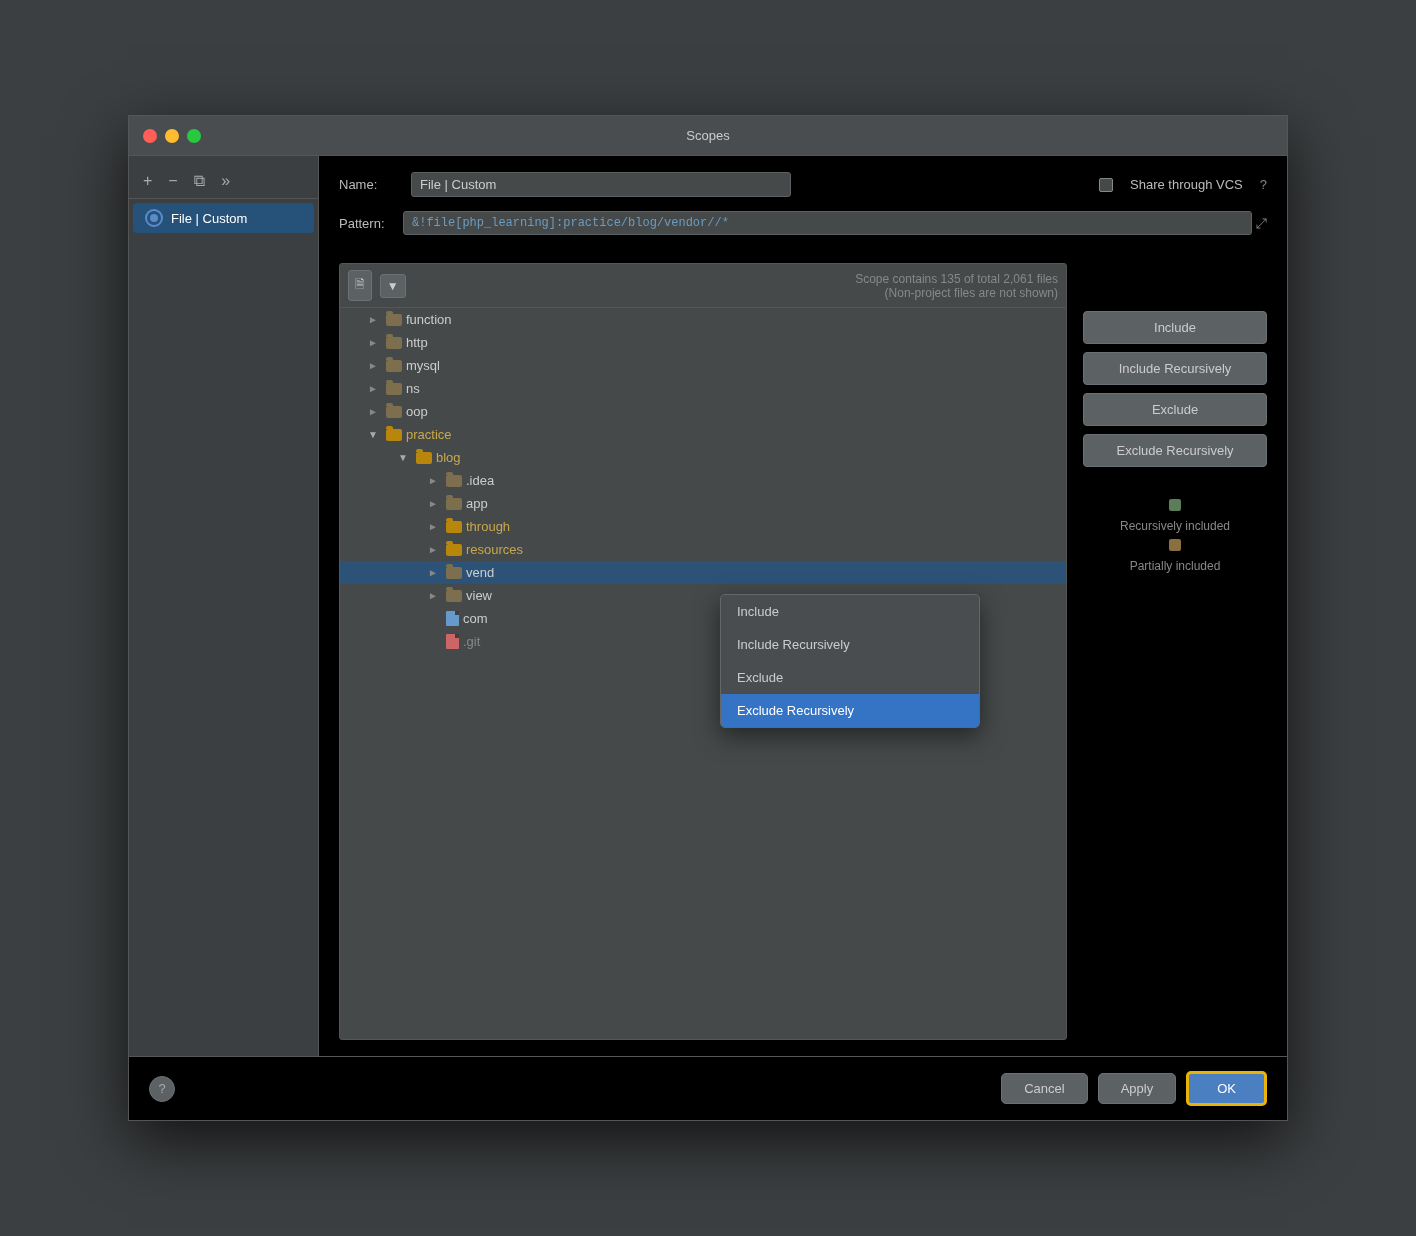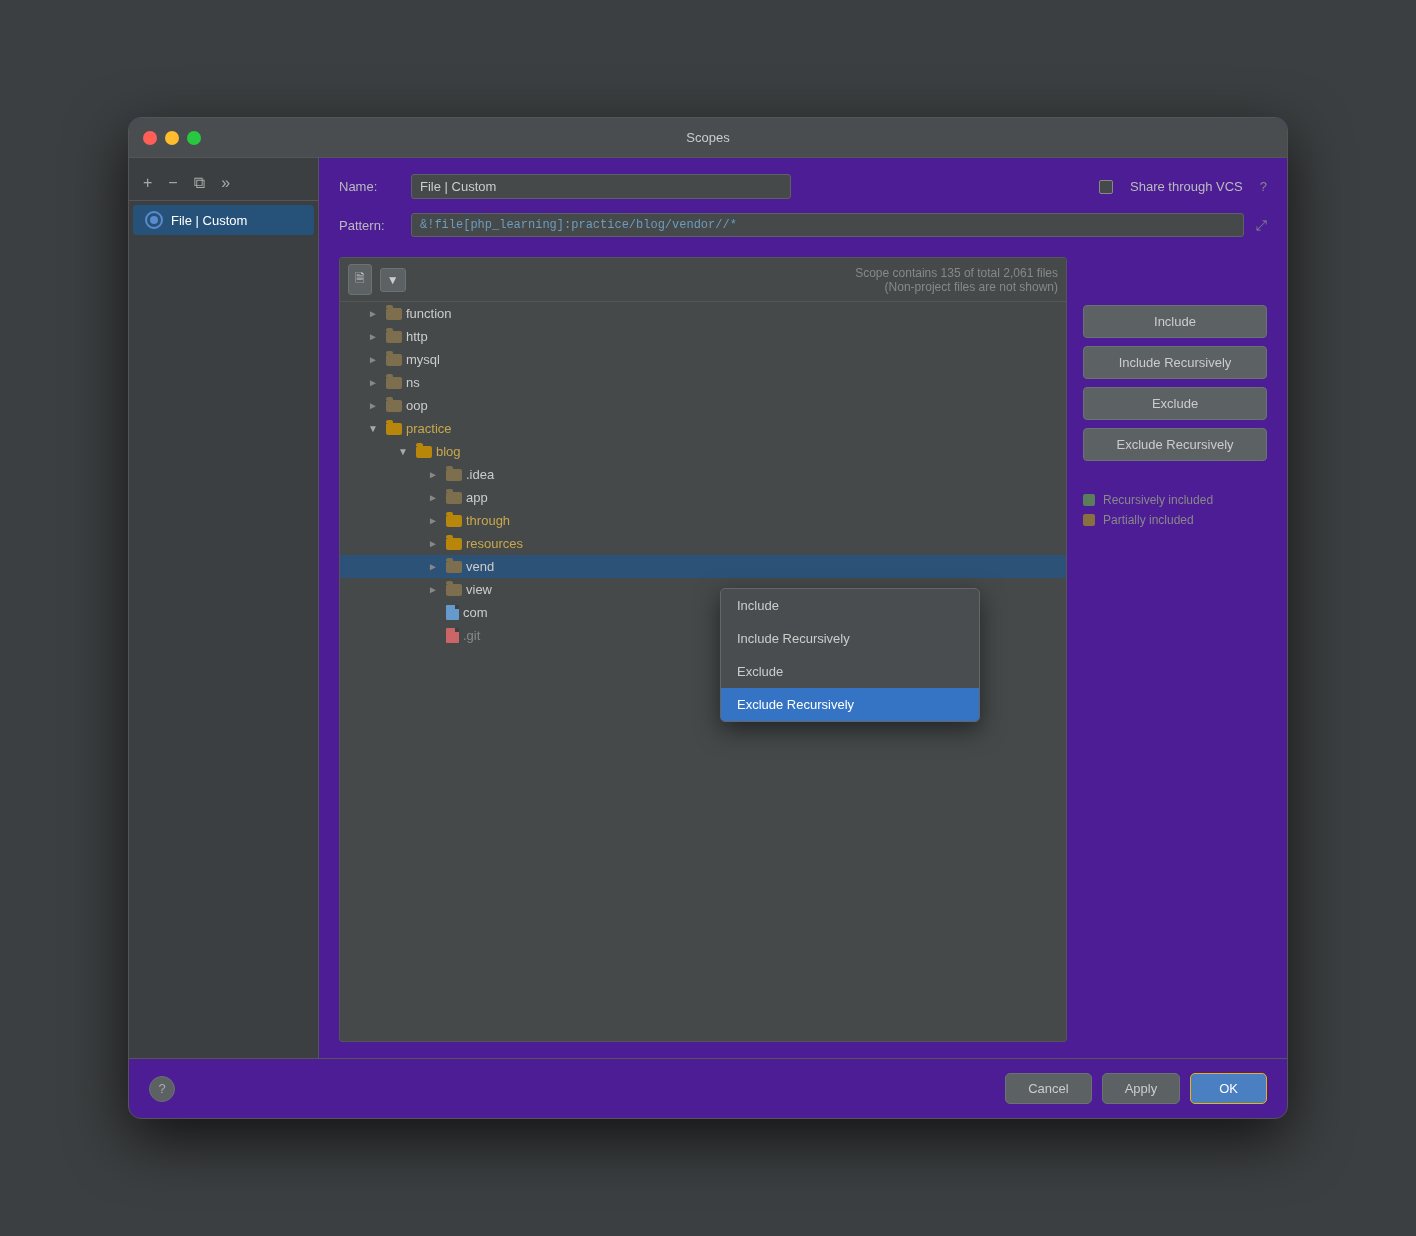--- a/index.html
+++ b/index.html
@@ -8,22 +8,22 @@
       font-family: -apple-system, 'Helvetica Neue', Arial, sans-serif;
       font-size: 13px;
       color: #bbbbbb;
       display: flex;
       justify-content: center;
       align-items: center;
       min-height: 100vh;
     }
     .window {
       width: 1160px;
-      background: #4c1d95;
-      border-radius: 13px;
+      background: #000000;
+      border-radius: 0;
       overflow: hidden;
       box-shadow: 0 20px 60px rgba(0,0,0,0.7);
       border: 1px solid #555;
     }
     .title-bar {
       background: #4a4d4f;
       padding: 12px 16px;
       display: flex;
       align-items: center;
       justify-content: center;
@@ -149,22 +149,22 @@
       font-size: 13px;
     }
     .help-icon {
       color: #888888;
       cursor: pointer;
       font-size: 13px;
     }
     .pattern-row {
       display: flex;
       align-items: center;
-      gap: 12px;
-      margin-bottom: 20px;
+      gap: 4px;
+      margin-bottom: 28px;
     }
     .pattern-label {
       color: #bbbbbb;
       font-size: 13px;
       min-width: 60px;
     }
     .pattern-input {
       flex: 1;
       background: #45494a;
       border: 1px solid #5c6164;
@@ -306,20 +306,21 @@
       margin-top: 16px;
       padding-top: 8px;
     }
     .legend-item {
       display: flex;
       align-items: center;
       gap: 8px;
       margin-bottom: 6px;
       font-size: 12px;
       color: #888888;
+      flex-direction: column;
     }
     .legend-dot {
       width: 12px;
       height: 12px;
       border-radius: 2px;
       flex-shrink: 0;
     }
     .bottom-bar {
       display: flex;
       align-items: center;
@@ -346,21 +347,21 @@
       background: #5c6164;
       border: 1px solid #6c7174;
       border-radius: 5px;
       color: #cccccc;
       padding: 7px 22px;
       cursor: pointer;
       font-size: 13px;
     }
     .btn-ok {
       background: #4a7fc1;
-      border: 1px solid #eab308;
+      border: 3px solid #eab308;
       border-radius: 5px;
       color: #ffffff;
       padding: 7px 28px;
       cursor: pointer;
       font-size: 13px;
     }
     
     .context-menu {
       position: absolute;
       background: #4a4d4f;

